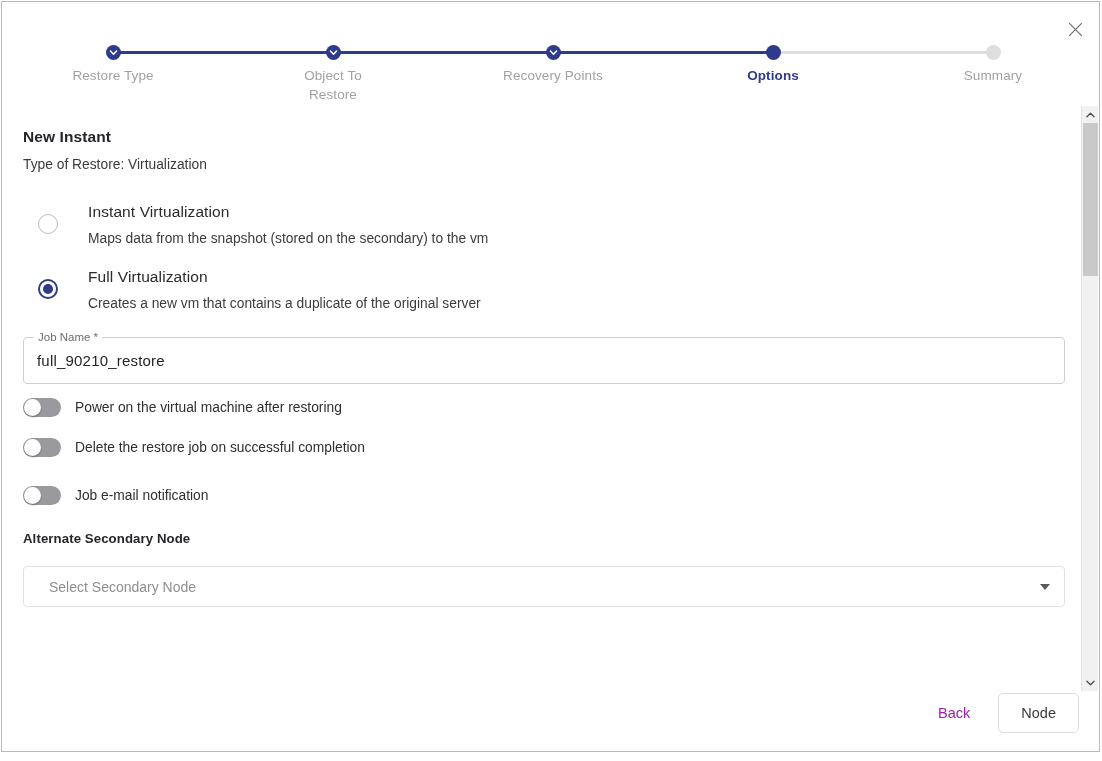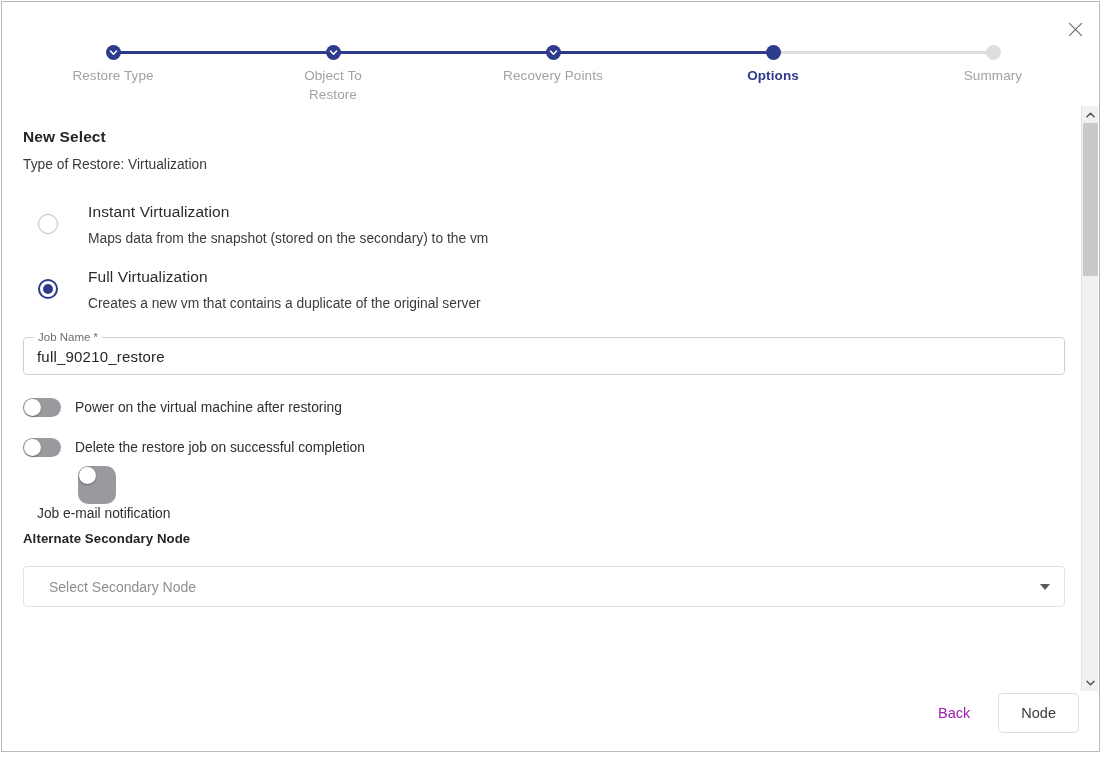--- a/index.html
+++ b/index.html
@@ -184,21 +184,21 @@
     color: #3c3c40;
     line-height: 18px;
   }
 
   
   .field {
     position: absolute;
     left: 21px;
     top: 231px;
     width: 1042px;
-    height: 38px;
+    height: 47px;
     box-sizing: border-box;
   }
   .field-outline {
     position: absolute;
     inset: 0;
     border: 1px solid #cfcfd2;
     border-radius: 4px;
     pointer-events: none;
   }
   .field-notch {
@@ -231,21 +231,21 @@
 
   
   .toggle-row {
     position: absolute;
     left: 21px;
     display: flex;
     align-items: center;
   }
   .toggle-row.t1 { top: 292px; }
   .toggle-row.t2 { top: 332px; }
-  .toggle-row.t3 { top: 360px; flex-direction: column; }
+  .toggle-row.t3 { top: 380px; }
 
   .switch {
     position: relative;
     width: 38px;
     height: 19px;
     border-radius: 10px;
     background: #9a9a9e;
     flex: 0 0 38px;
     cursor: pointer;
   }
@@ -419,21 +419,21 @@
 
     <div class="step" style="left:991px">
       <div class="step-dot todo"></div>
       <div class="step-label">Summary</div>
     </div>
   </div>
 
   <div class="scroll-area">
     <div class="scroll-content">
 
-      <div class="page-title">New Select</div>
+      <div class="page-title">New Instant</div>
       <div class="page-subtitle">Type of Restore: Virtualization</div>
 
       <div class="radio-row r1">
         <div class="radio-ctl off"></div>
         <div class="radio-text">
           <div class="radio-title">Instant Virtualization</div>
           <div class="radio-desc">Maps data from the snapshot (stored on the secondary) to the vm</div>
         </div>
       </div>
 

